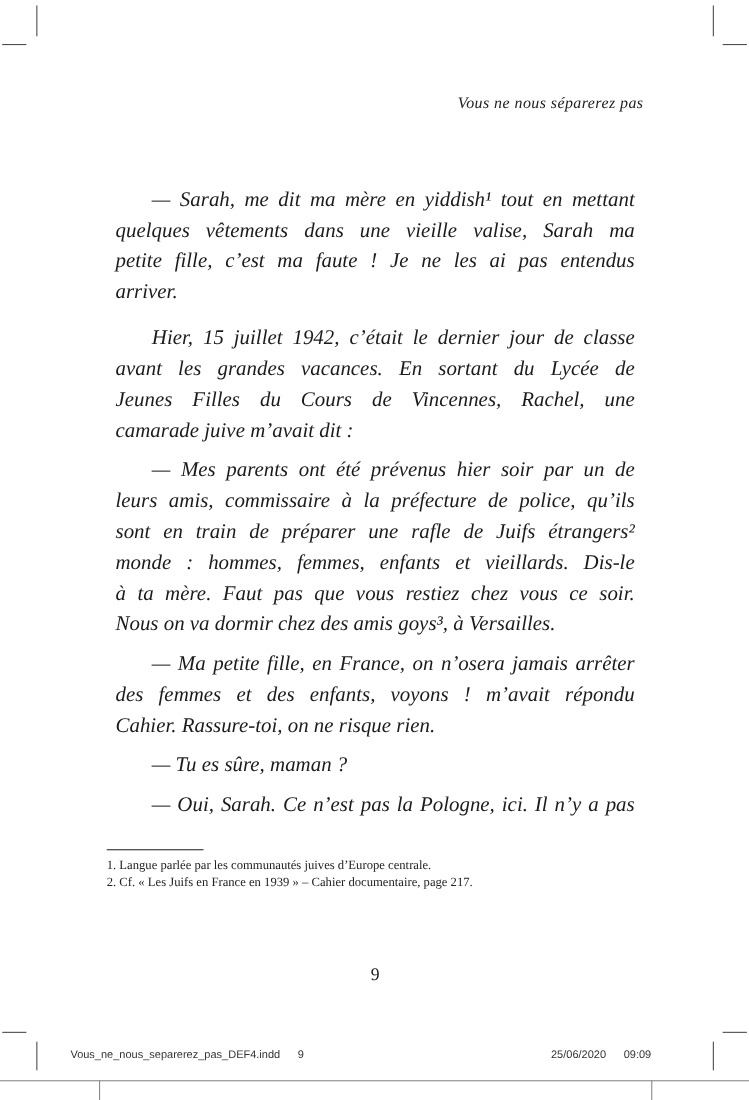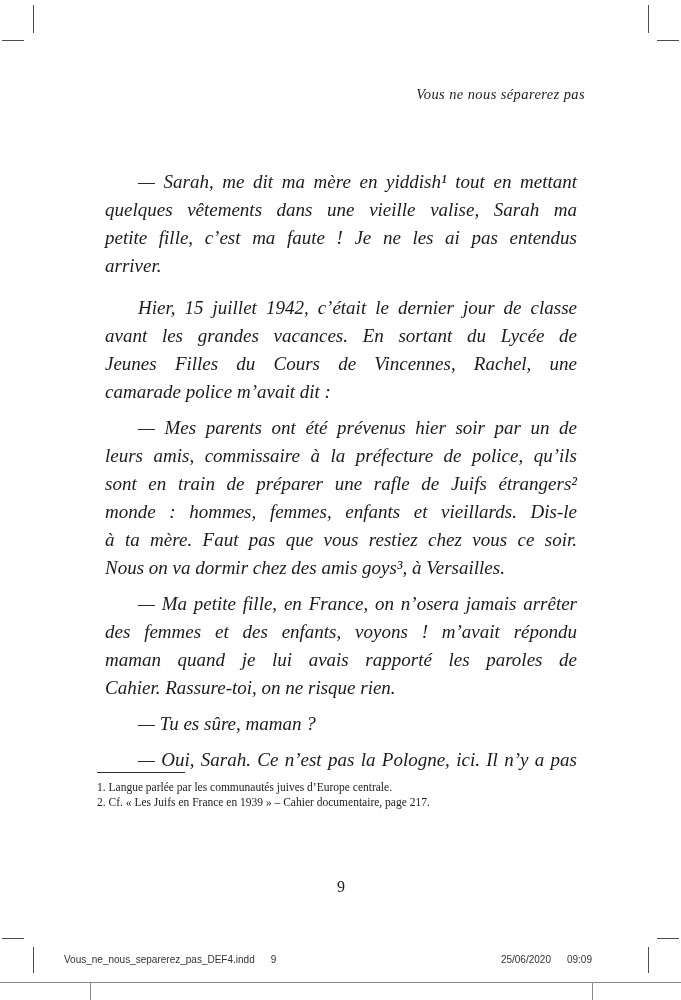--- a/index.html
+++ b/index.html
@@ -82,34 +82,33 @@
     <p class="para">
       <span class="line first">— Sarah, me dit ma mère en yiddish¹ tout en mettant</span>
       <span class="line">quelques vêtements dans une vieille valise, Sarah ma</span>
       <span class="line">petite fille, c’est ma faute ! Je ne les ai pas entendus</span>
       <span class="line unjust">arriver.</span>
     </p>
     <p class="para space-before">
       <span class="line first">Hier, 15 juillet 1942, c’était le dernier jour de classe</span>
       <span class="line">avant les grandes vacances. En sortant du Lycée de</span>
       <span class="line">Jeunes Filles du Cours de Vincennes, Rachel, une</span>
-      <span class="line unjust">camarade police m’avait dit :</span>
+      <span class="line unjust">camarade juive m’avait dit :</span>
     </p>
     <p class="para">
       <span class="line first">— Mes parents ont été prévenus hier soir par un de</span>
       <span class="line">leurs amis, commissaire à la préfecture de police, qu’ils</span>
       <span class="line">sont en train de préparer une rafle de Juifs étrangers²</span>
       <span class="line">monde : hommes, femmes, enfants et vieillards. Dis-le</span>
       <span class="line">à ta mère. Faut pas que vous restiez chez vous ce soir.</span>
       <span class="line unjust">Nous on va dormir chez des amis goys³, à Versailles.</span>
     </p>
     <p class="para">
       <span class="line first">— Ma petite fille, en France, on n’osera jamais arrêter</span>
       <span class="line">des femmes et des enfants, voyons ! m’avait répondu</span>
-      <span class="line">maman quand je lui avais rapporté les paroles de</span>
       <span class="line unjust">Cahier. Rassure-toi, on ne risque rien.</span>
     </p>
     <p class="para">
       <span class="line first unjust">— Tu es sûre, maman ?</span>
     </p>
     <p class="para">
       <span class="line first">— Oui, Sarah. Ce n’est pas la Pologne, ici. Il n’y a pas</span>
     </p>
   </main>
 

